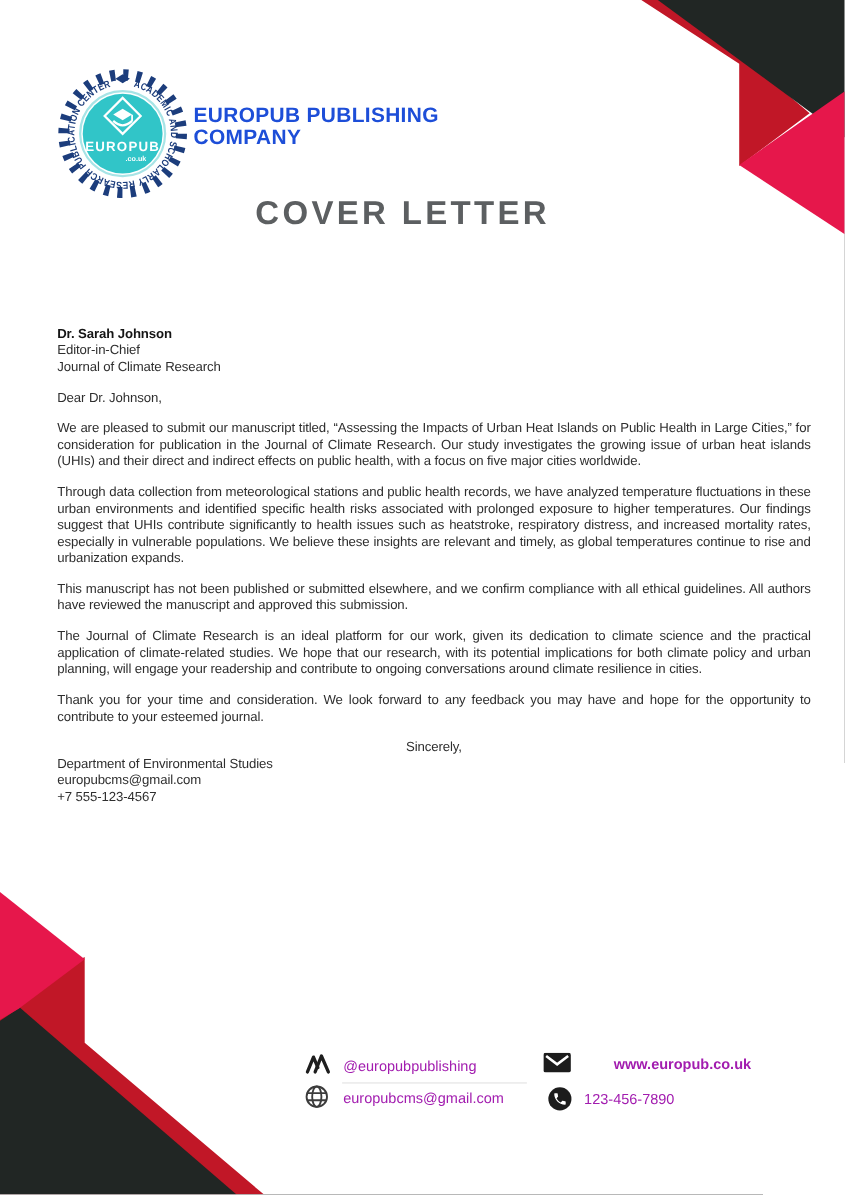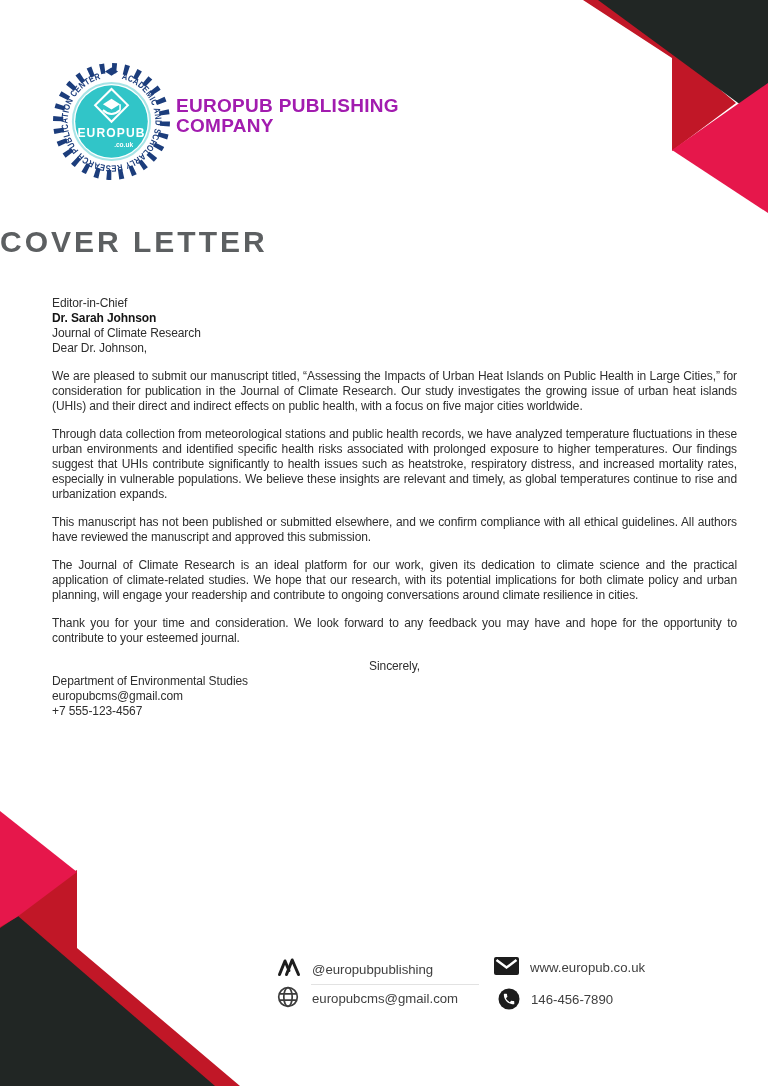--- a/index.html
+++ b/index.html
@@ -13,41 +13,41 @@
   }
   .decor{position:absolute;pointer-events:none;}
   .decor-tr{top:0;right:0;}
   .decor-bl{bottom:0;left:0;}
 
   .logo{position:absolute;left:50px;top:60px;width:123px;height:123px;}
 
   .company{
     position:absolute;left:176px;top:96px;
     font-size:19px;font-weight:bold;line-height:19.5px;
-    color:#a21caf;letter-spacing:.3px;
+    color:#1d4ed8;letter-spacing:.3px;
   }
   .title{
     position:absolute;left:0;top:178px;width:732px;
+    text-align:center;
     font-size:30px;font-weight:bold;letter-spacing:3px;
     color:#5c5f61;
-    margin-top:47px;
   }
 
   .letter{
     position:absolute;left:52px;top:296px;width:685px;
     font-size:12px;line-height:15px;letter-spacing:-.1px;
     color:#2e2e2e;
   }
   .letter p{margin:13px 0 0 0;text-align:justify;}
   .block-line{line-height:15px;}
   .bold-name{font-weight:bold;color:#151515;}
-  .salutation{}
+  .salutation{margin-top:13px;}
   .closing{margin-top:13px;text-align:center;}
 
-  .footer-item{position:absolute;color:#404040;font-size:13.2px;}
+  .footer-item{position:absolute;color:#a21caf;font-size:13.2px;}
   .footer-icon{position:absolute;}
   .footer-divider{position:absolute;left:311px;top:984px;width:168px;height:1px;background:#e2e2e2;}
 </style>
 </head>
 <body>
 
 <div class="page">
 
   <svg class="decor decor-tr" width="250" height="220" viewBox="0 0 250 220">
     <polygon points="65,0 97,0 218,103 154,151 154,58" fill="#c11727"></polygon>
@@ -82,22 +82,22 @@
 
   <div class="company">
     <div>EUROPUB PUBLISHING</div>
     <div>COMPANY</div>
   </div>
 
   <div class="title">COVER LETTER</div>
 
   <div class="letter">
     <div class="recipient">
+      <div class="block-line bold-name">Dr. Sarah Johnson</div>
       <div class="block-line">Editor-in-Chief</div>
-      <div class="block-line bold-name">Dr. Sarah Johnson</div>
       <div class="block-line">Journal of Climate Research</div>
     </div>
 
     <div class="block-line salutation">Dear Dr. Johnson,</div>
 
     <p>We are pleased to submit our manuscript titled, “Assessing the Impacts of Urban Heat Islands on Public Health in Large Cities,” for consideration for publication in the Journal of Climate Research. Our study investigates the growing issue of urban heat islands (UHIs) and their direct and indirect effects on public health, with a focus on five major cities worldwide.</p>
     <p>Through data collection from meteorological stations and public health records, we have analyzed temperature fluctuations in these urban environments and identified specific health risks associated with prolonged exposure to higher temperatures. Our findings suggest that UHIs contribute significantly to health issues such as heatstroke, respiratory distress, and increased mortality rates, especially in vulnerable populations. We believe these insights are relevant and timely, as global temperatures continue to rise and urbanization expands.</p>
     <p>This manuscript has not been published or submitted elsewhere, and we confirm compliance with all ethical guidelines. All authors have reviewed the manuscript and approved this submission.</p>
     <p>The Journal of Climate Research is an ideal platform for our work, given its dedication to climate science and the practical application of climate-related studies. We hope that our research, with its potential implications for both climate policy and urban planning, will engage your readership and contribute to ongoing conversations around climate resilience in cities.</p>
     <p>Thank you for your time and consideration. We look forward to any feedback you may have and hope for the opportunity to contribute to your esteemed journal.</p>
@@ -126,23 +126,23 @@
       <ellipse cx="12" cy="12" rx="4.2" ry="9.3"></ellipse>
       <path d="M3.2,8.8 H20.8 M3.2,15.2 H20.8"></path>
     </g>
   </svg>
   <div class="footer-item" style="left:312px;top:991px;">europubcms@gmail.com</div>
 
   <svg class="footer-icon" style="left:494px;top:957px;" width="25" height="18" viewBox="0 0 25 18">
     <rect x="0" y="0" width="25" height="18" rx="2" fill="#1c1c1c"></rect>
     <path d="M2.5,3 L12.5,10.5 L22.5,3" fill="none" stroke="#ffffff" stroke-width="2.4"></path>
   </svg>
-  <div class="footer-item" style="left:530px;top:960px;">www.europub.co.uk</div>
+  <div class="footer-item" style="left:558px;top:960px;font-weight:bold;">www.europub.co.uk</div>
 
   <svg class="footer-icon" style="left:498px;top:988px;" width="22" height="22" viewBox="0 0 22 22">
     <circle cx="11" cy="11" r="10.5" fill="#1c1c1c"></circle>
     <g transform="translate(4.1,4.1) scale(0.58)" fill="#ffffff">
       <path d="M6.62 10.79c1.44 2.83 3.76 5.14 6.59 6.59l2.2-2.21c.27-.27.67-.36 1.02-.24 1.12.37 2.33.57 3.57.57.55 0 1 .45 1 1V20c0 .55-.45 1-1 1-9.39 0-17-7.61-17-17 0-.55.45-1 1-1h3.5c.55 0 1 .45 1 1 0 1.25.2 2.45.57 3.57.11.35.03.74-.25 1.02l-2.2 2.2z"></path>
     </g>
   </svg>
-  <div class="footer-item" style="left:531px;top:992px;">146-456-7890</div>
+  <div class="footer-item" style="left:531px;top:992px;">123-456-7890</div>
 
 </div>
 
 </body></html>

